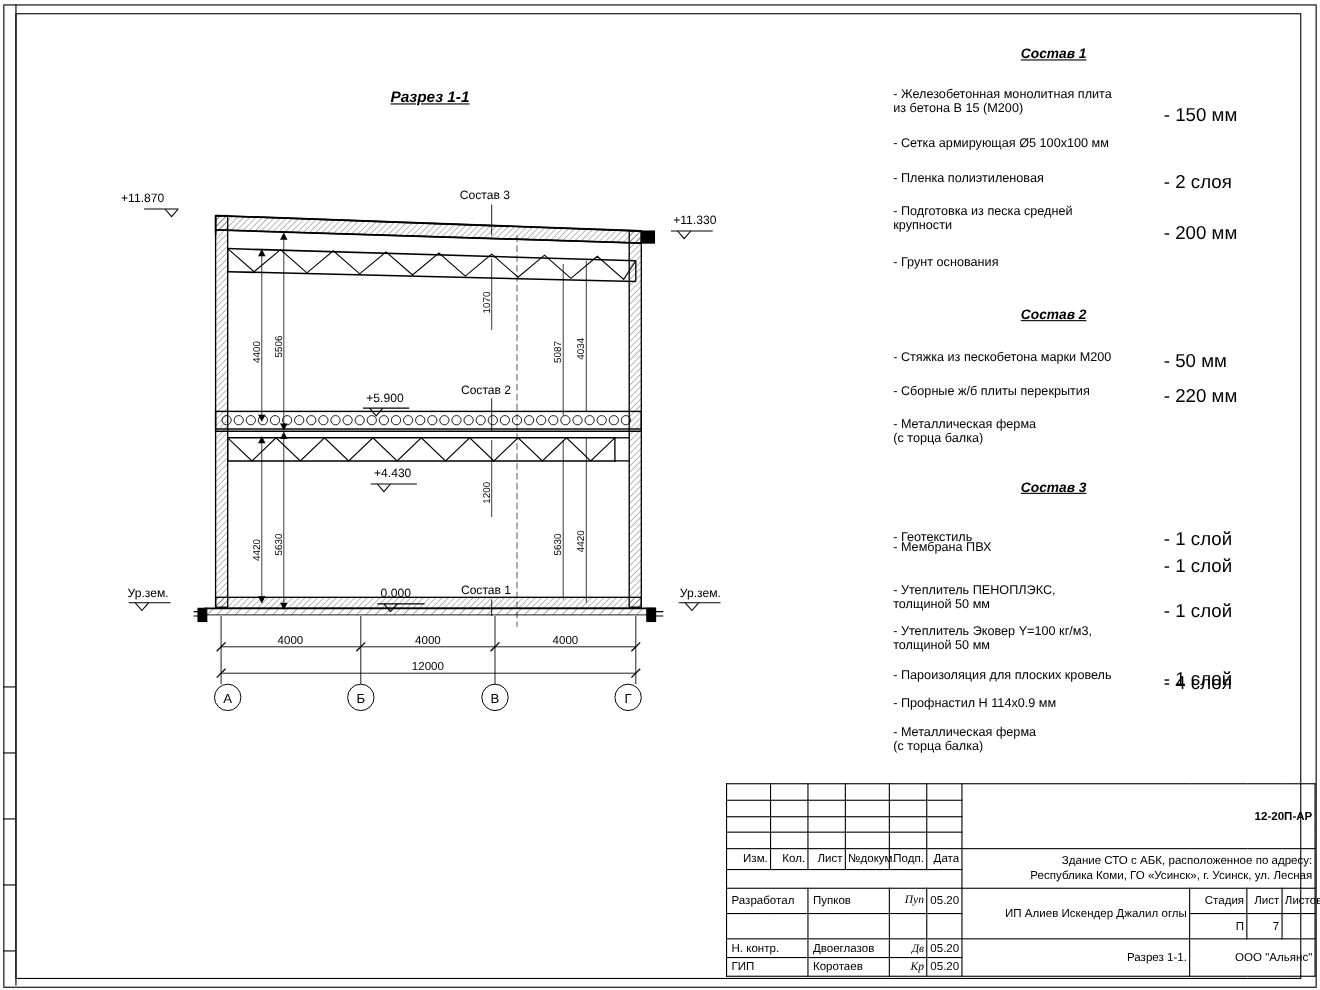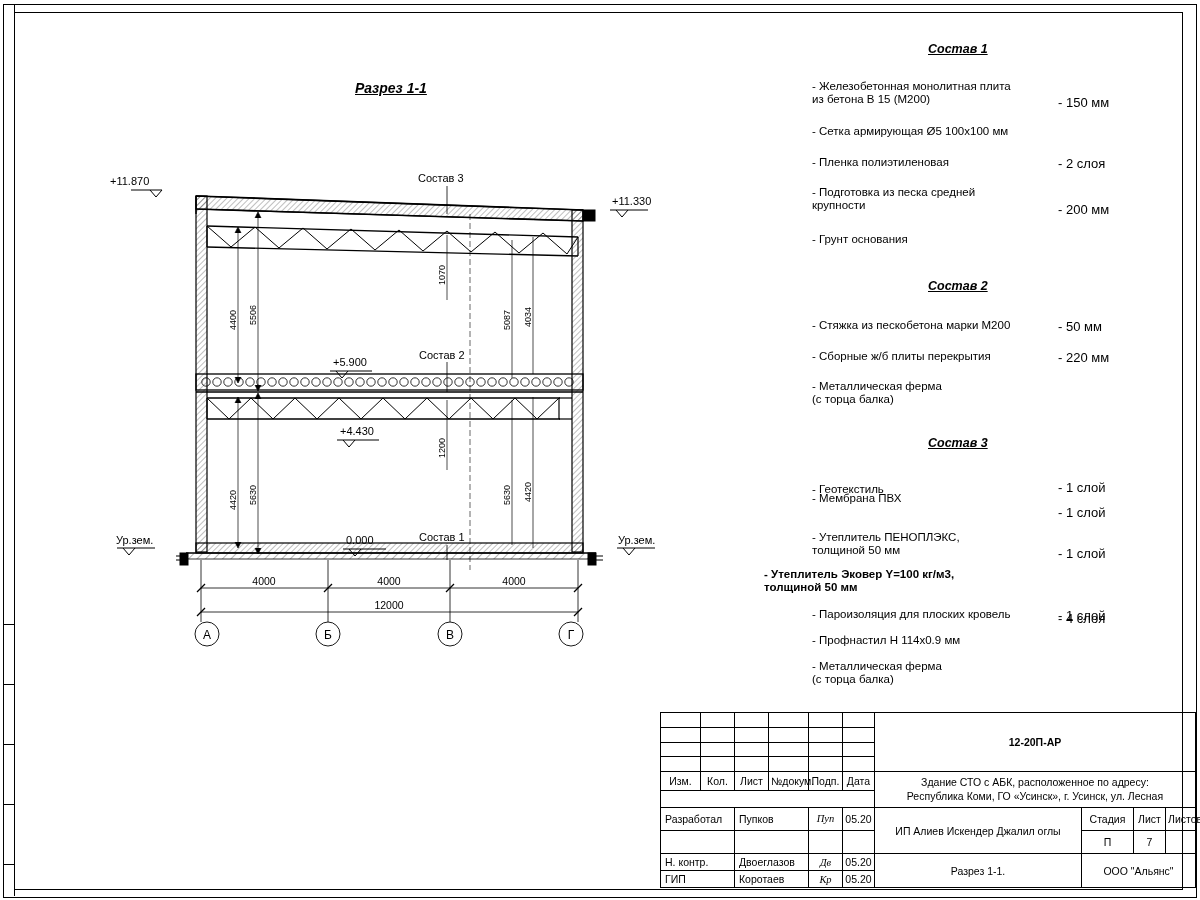--- a/index.html
+++ b/index.html
@@ -7,25 +7,25 @@
        font-family:"Liberation Sans", sans-serif;color:#000;}
   .sheet{position:absolute;left:0;top:0;width:1200px;height:900px;}
   .frame-outer{position:absolute;left:3px;top:4px;width:1192px;height:892px;border:1px solid #000;}
   .frame-inner{position:absolute;left:14px;top:12px;width:1167px;height:876px;border:1px solid #000;}
   .left-strip{position:absolute;left:3px;top:4px;width:11px;height:892px;border-right:1px solid #000;}
   .left-strip .seg{position:absolute;left:0;width:11px;border-top:1px solid #000;}
   .title{position:absolute;font-style:italic;font-weight:bold;text-decoration:underline;}
   .lbl{position:absolute;white-space:nowrap;}
   .spec-head{position:absolute;font-style:italic;font-weight:bold;text-decoration:underline;font-size:12.5px;}
   .spec-item{position:absolute;font-size:11.5px;line-height:13px;white-space:pre-line;}
-  .spec-val{position:absolute;font-size:13px;white-space:nowrap;}
+  .spec-val{position:absolute;font-size:17px;white-space:nowrap;}
   .dwg{position:absolute;left:0;top:0;width:1200px;height:900px;pointer-events:none;}
   .stamp{position:absolute;left:660px;top:712px;width:535px;height:176px;}
   .stamp table{border-collapse:collapse;width:535px;height:176px;table-layout:fixed;}
-  .stamp td{border:1px solid #000;font-size:10.5px;text-align:center;vertical-align:middle;padding:0 2px;}
+  .stamp td{border:1px solid #000;font-size:10.5px;text-align:right;vertical-align:middle;padding:0 2px;}
   .stamp td.l{text-align:left;padding-left:4px;margin-left:46px;}
   .big{font-size:16px;font-weight:bold;}
   .mid{font-size:11.5px;}
   .sig{font-family:"Liberation Serif", serif;font-style:italic;font-size:12px;}
   .vtext{font-size:9px;}
   svg text{font-family:"Liberation Sans", sans-serif;}
 </style>
 </head>
 <body>
 
@@ -271,21 +271,21 @@
   <div class="spec-val" style="left:1058px;top:380px;"></div>
 
   <div class="spec-head" style="left:928px;top:436px;">Состав 3</div>
   <div class="spec-item" style="left:812px;top:480px;margin-top:12px;">- Мембрана ПВХ</div>
   <div class="spec-val" style="left:1058px;top:480px;">- 1 слой</div>
   <div class="spec-item" style="left:812px;top:483px;">- Геотекстиль</div>
   <div class="spec-val" style="left:1058px;top:505px;">- 1 слой</div>
   <div class="spec-item" style="left:812px;top:531px;">- Утеплитель ПЕНОПЛЭКС,
   толщиной 50 мм</div>
   <div class="spec-val" style="left:1058px;top:546px;">- 1 слой</div>
-  <div class="spec-item" style="left:764px;top:568px;font-weight:bold;">- Утеплитель Эковер Y=100 кг/м3,
+  <div class="spec-item" style="left:812px;top:568px;">- Утеплитель Эковер Y=100 кг/м3,
   толщиной 50 мм</div>
   <div class="spec-val" style="left:1058px;top:583px;margin-top:28px;">- 4 слоя</div>
   <div class="spec-item" style="left:812px;top:608px;">- Пароизоляция для плоских кровель</div>
   <div class="spec-val" style="left:1058px;top:608px;">- 1 слой</div>
   <div class="spec-item" style="left:812px;top:634px;">- Профнастил Н 114х0.9 мм</div>
   <div class="spec-val" style="left:1058px;top:634px;"></div>
   <div class="spec-item" style="left:812px;top:660px;">- Металлическая ферма
   (с торца балка)</div>
   <div class="spec-val" style="left:1058px;top:660px;"></div>
 

